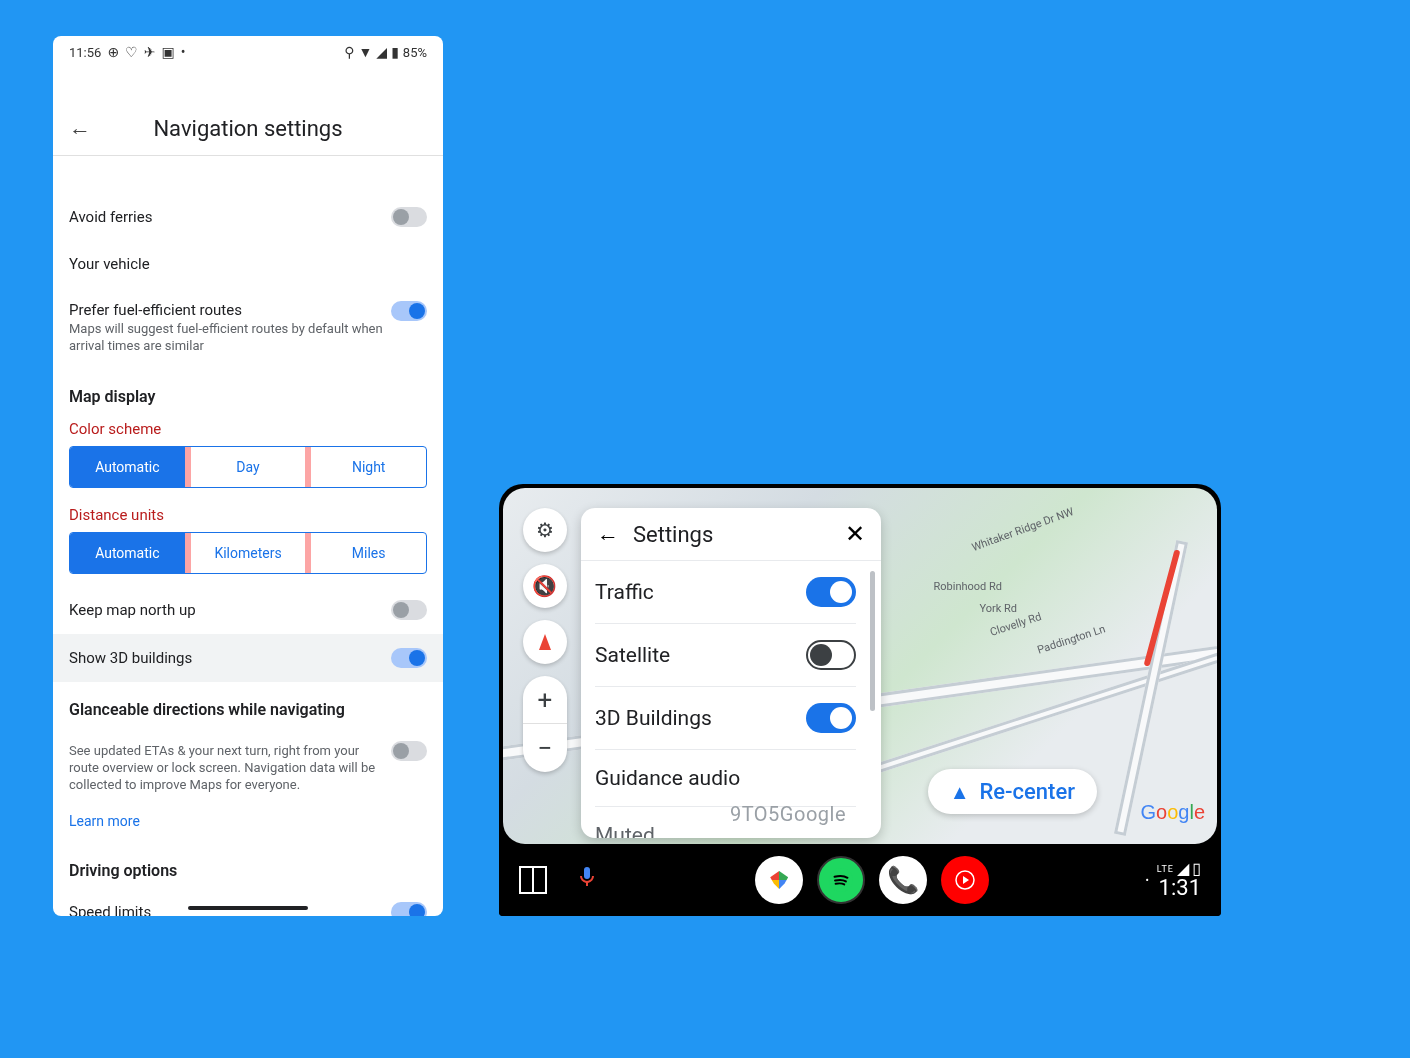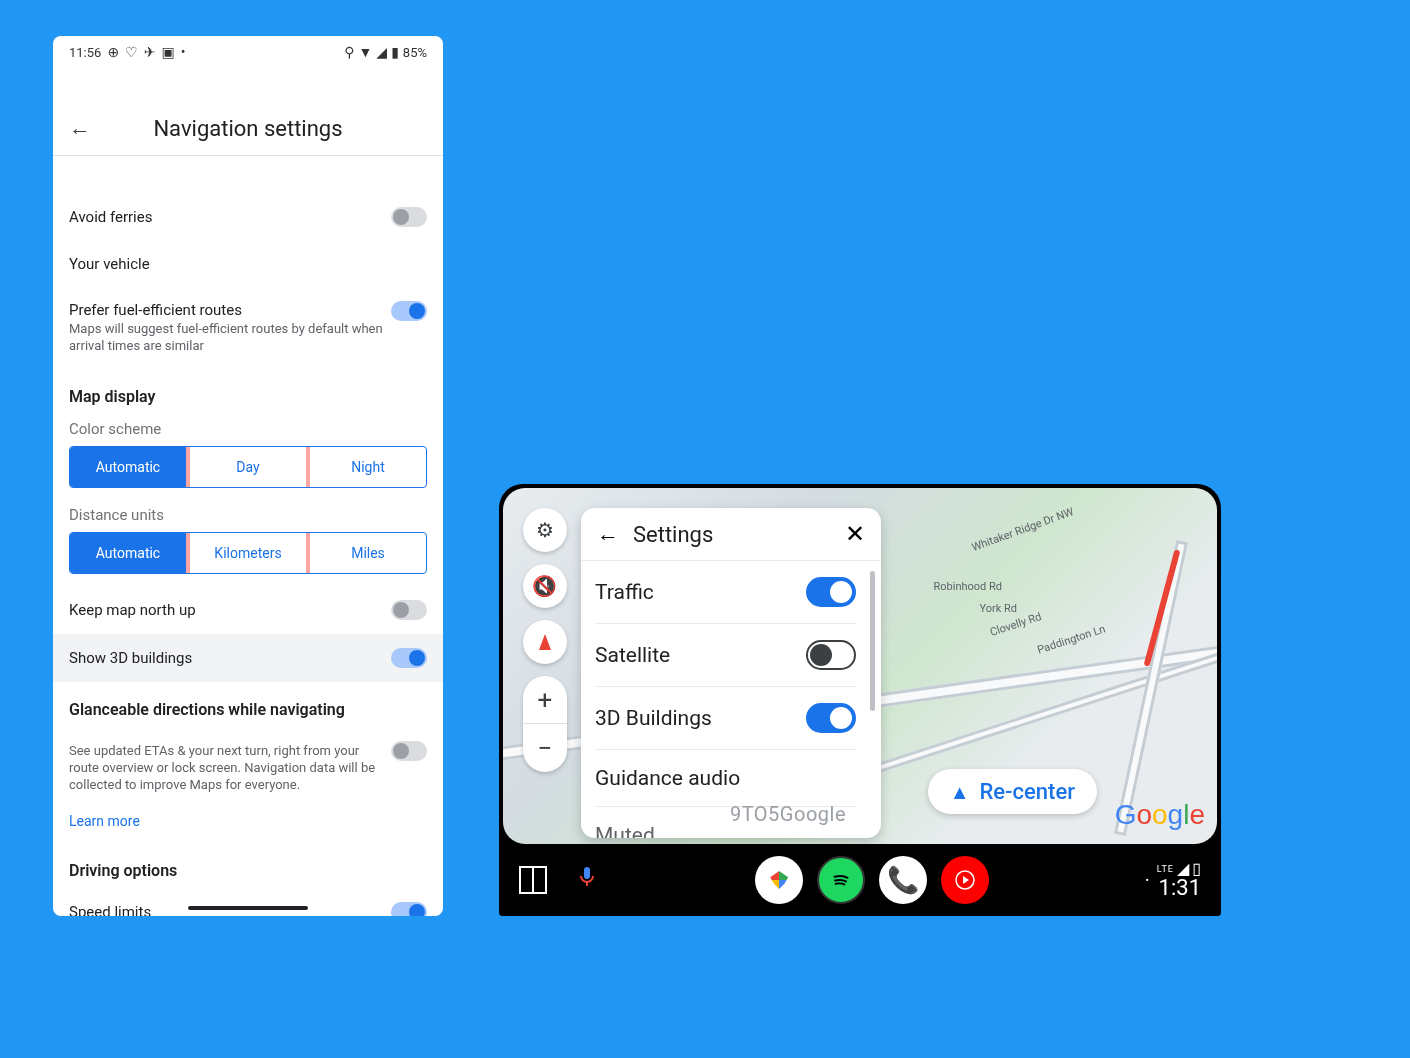--- a/index.html
+++ b/index.html
@@ -58,36 +58,36 @@
   .setting-sub { font-size: 13px; color: #5f6368; margin-top: 2px; line-height: 1.3; }
   .section-header {
     font-size: 16px;
     font-weight: 600;
     color: #202124;
     padding: 18px 16px 8px 16px;
   }
   .sub-label {
     padding: 6px 16px 8px 16px;
     font-size: 15px;
-    color: #737373;
+    color: #b91c1c;
   }
   .segmented {
     display: flex;
     margin: 0 16px 12px 16px;
     border: 1px solid #1a73e8;
     border-radius: 4px;
     overflow: hidden;
   }
   .seg-btn {
     flex: 1;
     padding: 12px 4px;
     text-align: center;
     font-size: 14px;
     color: #1a73e8;
-    border-right: 4px solid #fca5a5;
+    border-right: 6px solid #fca5a5;
     cursor: pointer;
   }
   .seg-btn:last-child { border-right: none; }
   .seg-btn.active { background: #1a73e8; color: #fff; }
   .highlighted { background: #f1f3f4; }
   .link-text { color: #1a73e8; font-size: 14px; padding: 6px 16px 14px 16px; cursor: pointer; }
   .home-indicator {
     position: absolute;
     bottom: 6px;
     left: 50%;
@@ -282,22 +282,22 @@
     font-size: 22px;
     color: #1a73e8;
     cursor: pointer;
     box-shadow: 0 2px 6px rgba(0,0,0,0.2);
     font-weight: 500;
   }
   .nav-arrow { color: #1a73e8; font-size: 20px; }
   .google-logo {
     position: absolute;
     right: 12px;
-    bottom: 13px;
-    font-size: 28px;
+    bottom: 20px;
+    font-size: 20px;
     font-weight: 500;
     font-family: 'Product Sans', Arial, sans-serif;
   }
   .g1 { color: #4285F4; } .g2 { color: #EA4335; } .g3 { color: #FBBC05; }
   .g4 { color: #4285F4; } .g5 { color: #34A853; } .g6 { color: #EA4335; }
   
   .bottom-bar {
     position: absolute;
     left: 0; right: 0; bottom: 0;
     height: 72px;

